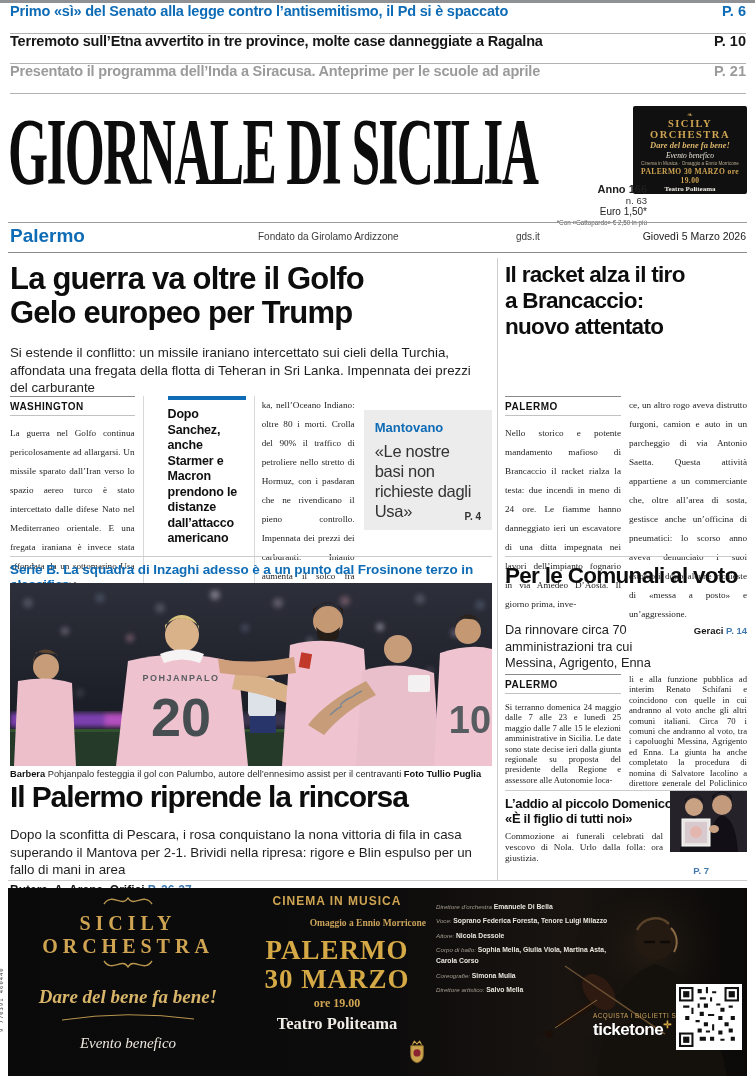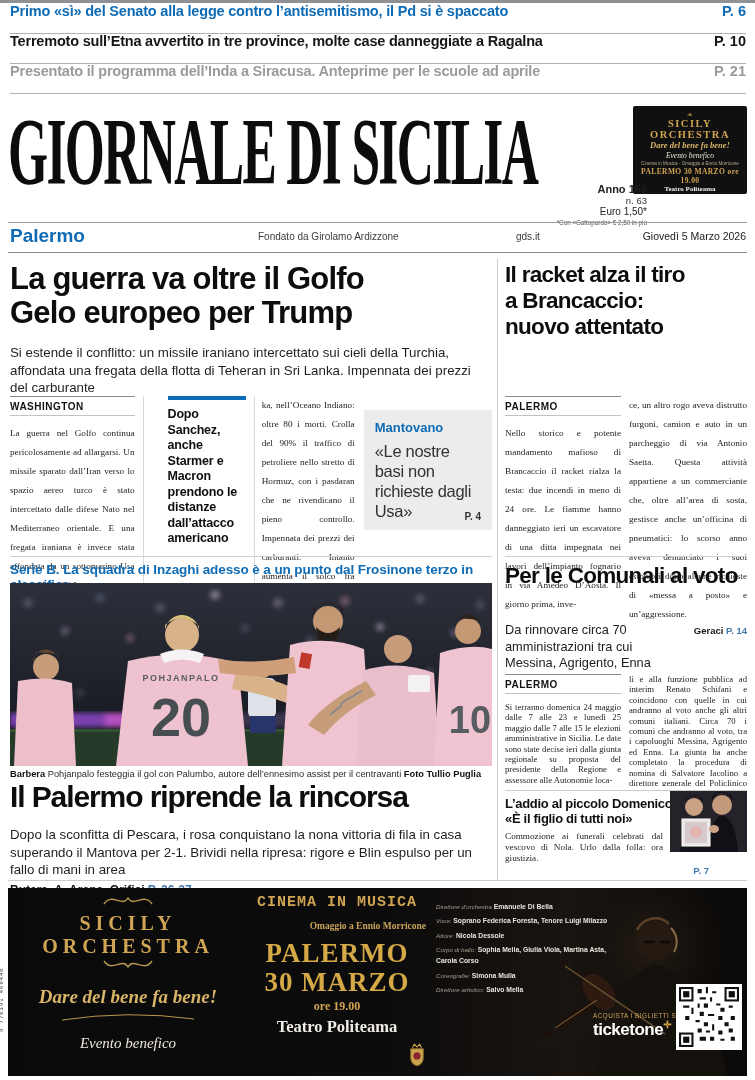--- a/index.html
+++ b/index.html
@@ -96,21 +96,21 @@
   .banner{position:absolute;left:8px;top:888px;width:739px;height:188px;overflow:hidden;
       background:linear-gradient(90deg,#0a0a0b 0%,#0d0c0c 52%,#191410 76%,#0b0a09 100%);}
   .bn-left{position:absolute;left:10px;top:4px;width:220px;text-align:center;}
   .bn-left .b1{font-family:"Liberation Serif",serif;font-weight:bold;font-size:20px;
       letter-spacing:5px;color:#cfa452;line-height:23px;}
   .bn-left .tag{font-family:"Liberation Serif",serif;font-style:italic;font-weight:bold;
       font-size:19px;color:#d9b56a;margin-top:10px;}
   .bn-left .sub{font-family:"Liberation Serif",serif;font-style:italic;font-size:15px;
       color:#ece7dd;margin-top:9px;}
   .bn-center{position:absolute;left:240px;top:6px;width:178px;text-align:center;}
-  .bn-center .k1{font-family:Liberation Mono, monospace;font-weight:bold;font-size:15px;
+  .bn-center .k1{font-family:Liberation Sans, sans-serif;font-weight:bold;font-size:12px;
       letter-spacing:1px;color:#cfa452;}
   .bn-center .k2{font-family:"Liberation Serif",serif;font-weight:bold;font-size:9.5px;
       color:#c9a35a;margin-top:10px;text-align:right;}
   .bn-center .city{font-family:"Liberation Serif",serif;font-weight:bold;font-size:27px;
       line-height:29px;letter-spacing:1px;color:#d4a946;margin-top:8px;}
   .bn-center .time{font-family:"Liberation Serif",serif;font-weight:bold;font-size:12px;
       color:#cfa452;margin-top:2px;}
   .bn-center .venue{font-family:"Liberation Serif",serif;font-weight:bold;font-size:16.5px;
       color:#f0ede6;margin-top:3px;}
   .bn-logos{margin-top:6px;display:flex;justify-content:center;align-items:flex-end;gap:12px;flex-direction:column;}

